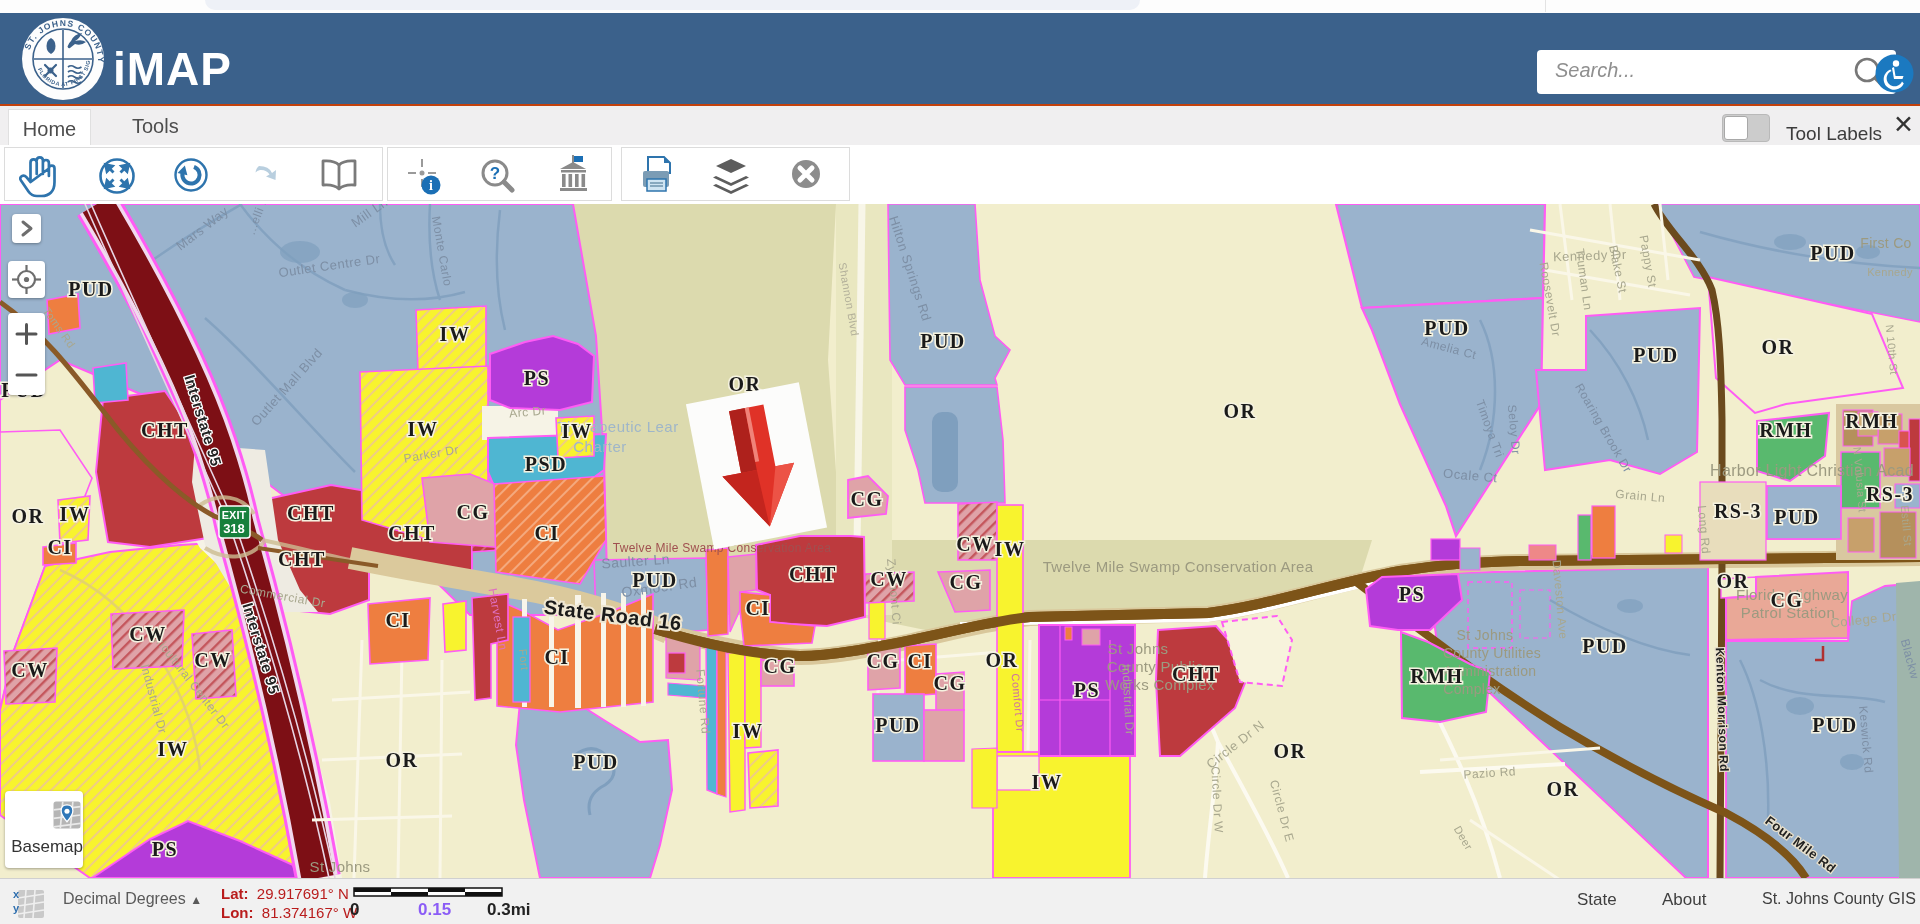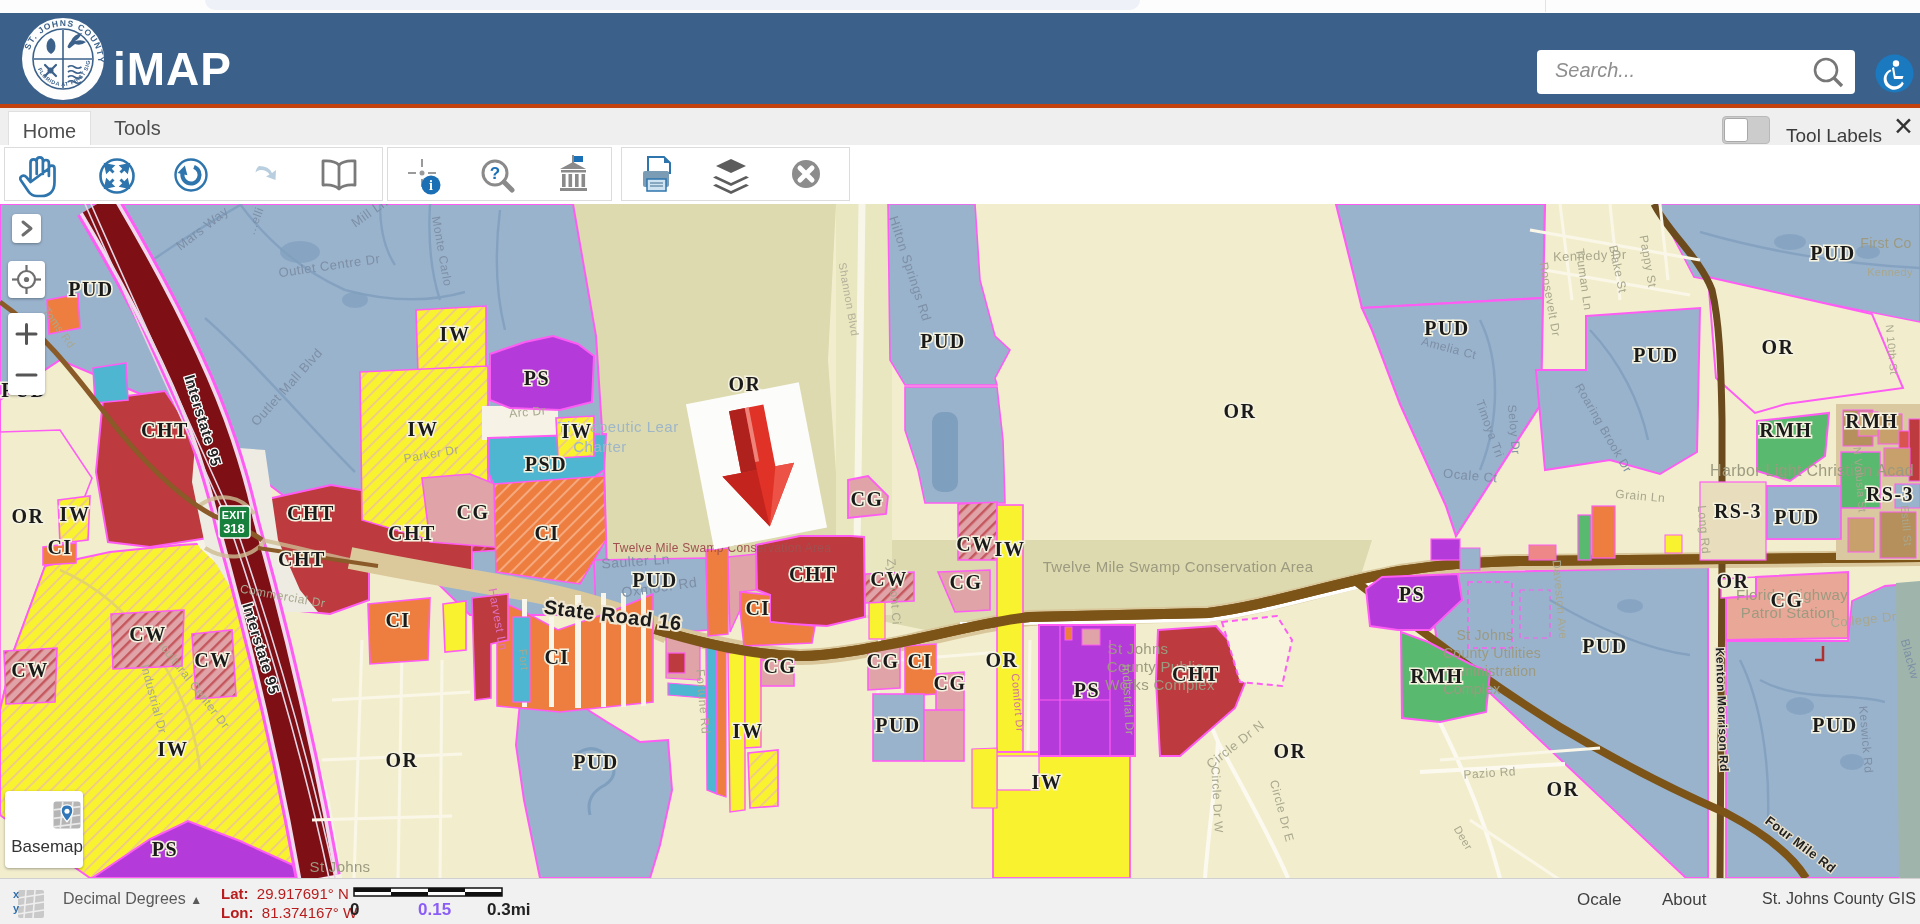--- a/index.html
+++ b/index.html
@@ -2,26 +2,26 @@
 <html><head>
 <meta charset="utf-8">
 <style>
   html,body{margin:0;padding:0;width:1920px;height:924px;overflow:hidden;
     font-family:"Liberation Sans",sans-serif;background:#fff;}
   .abs{position:absolute;}
   #topstrip{left:0;top:0;width:1920px;height:13px;background:#fdfdfd;}
   #omni{left:205px;top:-10px;width:935px;height:20px;background:#eef1f7;border-radius:10px;}
   #header{left:0;top:13px;width:1920px;height:91px;background:#3b618b;}
   #imaptxt{left:113px;top:29px;color:#fff;font-size:46px;font-weight:bold;letter-spacing:1px;}
-  #searchbox{left:1537px;top:37px;width:318px;height:44px;background:#fff;border-radius:4px;}
+  #searchbox{left:1537px;top:37px;width:318px;height:44px;background:#fff;border-radius:4px;padding-left:41px;}
   #searchtxt{left:18px;top:9px;font-size:20px;font-style:italic;color:#8f8f8f;}
-  #tabbar{left:0;top:104px;width:1920px;height:41px;background:#f0eff0;border-top:4px solid #c2410c;}
+  #tabbar{left:0;top:104px;width:1920px;height:41px;background:#f0eff0;border-top:2px solid #c2410c;}
   .tab{font-size:20px;color:#4d4d4d;}
   #tabhome{left:8px;top:3px;width:81px;height:38px;background:#fff;border:1px solid #e0e0e0;border-bottom:none;text-align:center;line-height:38px;}
-  #tabtools{left:114px;top:0;line-height:41px;}
+  #tabtools{left:132px;top:0;line-height:41px;}
   #toollabels{left:1786px;top:9px;line-height:38px;font-size:19px;color:#3c3c3c;}
   #toggle{left:1722px;top:8px;width:46px;height:26px;background:#cccccc;border-radius:4px;border:1px solid #b9b9b9;}
   #knob{left:1px;top:1px;width:22px;height:22px;background:#fff;border:1px solid #a8a8a8;border-radius:3px;}
   #tabx{left:1893px;top:0px;font-size:25px;color:#333;line-height:37px;}
   #toolbar{left:0;top:145px;width:1920px;height:59px;background:#fff;}
   .tgroup{top:2px;height:52px;background:#fff;border:1px solid #dcdcdc;}
   #tg1{left:4px;width:377px;}
   #tg2{left:387px;width:223px;}
   #tg3{left:621px;width:227px;}
   #mapwrap{left:0;top:204px;width:1920px;height:674px;overflow:hidden;}
@@ -565,21 +565,21 @@
   <svg class="abs" style="left:353px;top:8px" width="160" height="12" viewBox="0 0 160 12">
     <rect x="1" y="1" width="148" height="8" fill="#fff" stroke="#111" stroke-width="1.5"></rect>
     <rect x="1" y="1" width="37" height="4" fill="#111"></rect>
     <rect x="38" y="5" width="37" height="4" fill="#111"></rect>
     <rect x="75" y="1" width="37" height="4" fill="#111"></rect>
     <rect x="112" y="5" width="37" height="4" fill="#111"></rect>
   </svg>
   <div class="abs" style="left:350px;top:21px;font-size:17px;color:#222;font-weight:bold;">0</div>
   <div class="abs" style="left:418px;top:21px;font-size:17px;color:#8b5cf6;font-weight:bold;">0.15</div>
   <div class="abs" style="left:487px;top:21px;font-size:17px;color:#222;font-weight:bold;">0.3mi</div>
-  <div class="abs bbt" style="left:1577px;">Ocale</div>
+  <div class="abs bbt" style="left:1577px;">State</div>
   <div class="abs bbt" style="left:1662px;">About</div>
   <div class="abs bbt" style="left:1762px;font-size:16px;">St. Johns County GIS</div>
 </div>
 <div class="abs mapbtn" id="btnpanel">
   <svg width="29" height="29" viewBox="0 0 29 29">
       <path d="M11 8 l8 6.5 l-8 6.5" fill="none" stroke="#6e6e6e" stroke-width="3" stroke-linecap="round" stroke-linejoin="round"></path>
     </svg>
 </div>
 <div class="abs mapbtn" id="btnloc">
   <svg width="37" height="37" viewBox="0 0 37 37">

